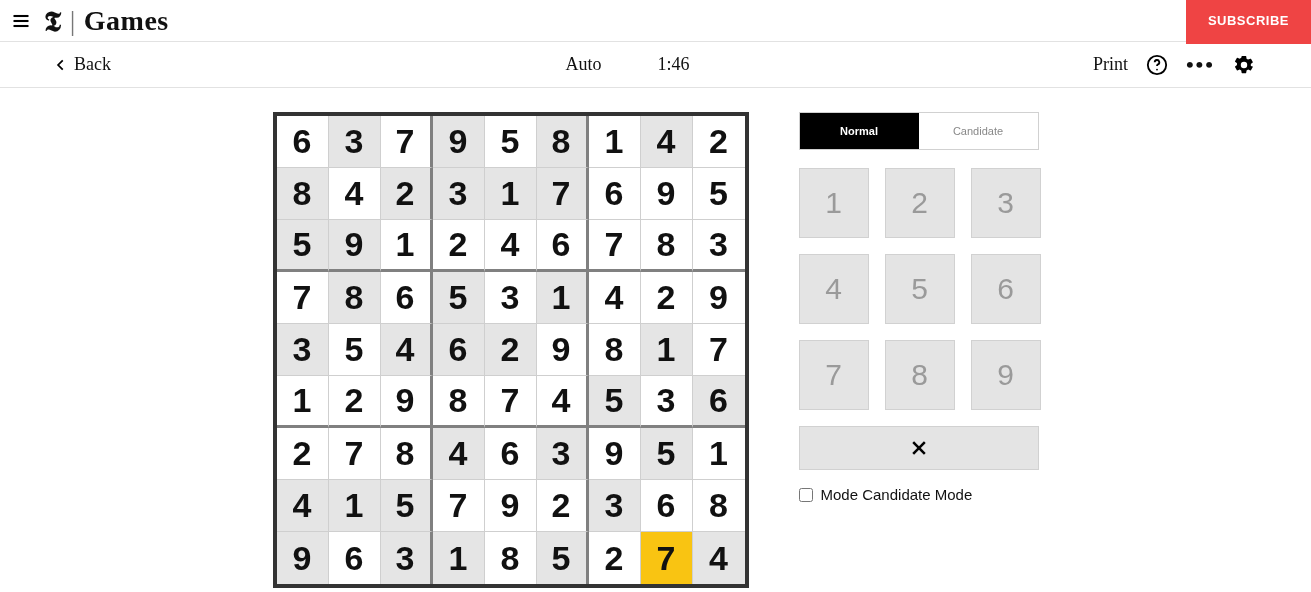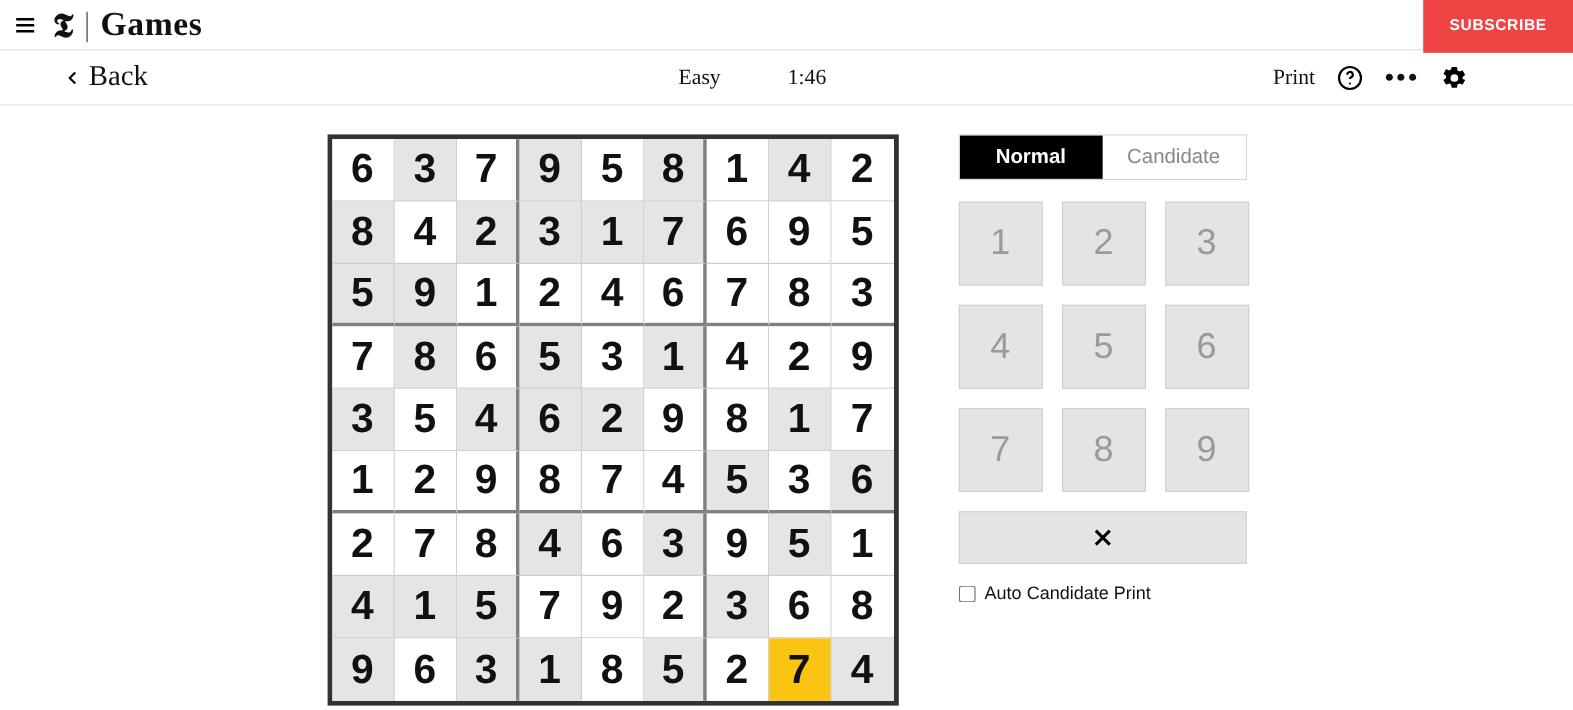--- a/index.html
+++ b/index.html
@@ -57,29 +57,29 @@
     height:42px;padding:0 26px;font-weight:700;font-size:13px;letter-spacing:.5px;cursor:pointer;
   }
   
   .toolbar{
     display:flex;align-items:center;height:46px;
     border-bottom:1px solid var(--line-light);
     padding:0 0 0 54px;
     font-family:Georgia,"Times New Roman",serif;
   }
   .back{
-    display:flex;align-items:center;gap:6px;font-size:24px;cursor:pointer;
+    display:flex;align-items:center;gap:6px;font-size:18px;cursor:pointer;
   }
   .back svg{width:14px;height:14px;}
   .center-info{
     position:absolute;left:50%;transform:translateX(-90px);
     display:flex;gap:56px;font-size:18px;
   }
   .tool-right{
-    margin-left:auto;display:flex;gap:18px;padding-right:88px;
+    margin-left:auto;display:flex;gap:18px;padding-right:56px;
   }
   .tool-right .print{font-size:18px;cursor:pointer;}
   .icon-btn{width:22px;height:22px;display:flex;align-items:center;justify-content:center;cursor:pointer;}
   .icon-btn svg{width:22px;height:22px;}
   .dots{font-size:22px;letter-spacing:2px;line-height:1;cursor:pointer;font-weight:900;}
   
   .play{
     display:flex;gap:50px;justify-content:center;padding:24px 60px 40px 60px;
   }
   .board-wrap{position:relative;}
@@ -104,21 +104,21 @@
   .cell[data-col="2"],.cell[data-col="5"]{border-right:3px solid var(--grid-line-heavy);}
   .cell[data-row="2"],.cell[data-row="5"]{border-bottom:3px solid var(--grid-line-heavy);}
   .cell[data-col="8"]{border-right:none;}
   .cell[data-row="8"]{border-bottom:none;}
   
   .panel{width:240px;}
   .mode-toggle{
     display:flex;border:1px solid var(--numpad-border);height:38px;margin-bottom:18px;
   }
   .mode-toggle button{
-    flex:1;border:none;background:#fff;color:#888;font-size:17px;cursor:pointer;
+    flex:1;border:none;background:#fff;color:#888;font-size:11px;cursor:pointer;
     font-family:-apple-system,Helvetica,Arial,sans-serif;
   }
   .mode-toggle button.active{background:#000;color:#fff;font-weight:600;}
   .numpad{
     display:grid;grid-template-columns:repeat(3,70px);grid-template-rows:repeat(3,70px);
     gap:16px;margin-bottom:16px;
   }
   .numkey{
     background:var(--numpad-bg);border:1px solid var(--numpad-border);
     color:var(--numpad-txt);font-size:30px;font-weight:400;
@@ -157,21 +157,21 @@
 </div>
 
 <div class="toolbar" style="position:relative;">
   <div class="back">
     <svg viewBox="0 0 24 24" fill="none" stroke="#000" stroke-width="3">
       <polyline points="15 4 7 12 15 20"></polyline>
     </svg>
     <span>Back</span>
   </div>
   <div class="center-info">
-    <span>Easy</span>
+    <span>Auto</span>
     <span>1:46</span>
   </div>
   <div class="tool-right">
     <span class="print">Print</span>
     <span class="icon-btn">
       <svg viewBox="0 0 24 24" fill="none" stroke="#000" stroke-width="2">
         <circle cx="12" cy="12" r="10"></circle>
         <path d="M9.5 9a2.5 2.5 0 1 1 3.5 2.3c-.9.4-1 .9-1 1.7"></path>
         <circle cx="12" cy="17" r="1" fill="#000" stroke="none"></circle>
       </svg>
@@ -289,16 +289,16 @@
         <div class="numkey">9</div>
       </div>
     <div class="erase">
       <svg viewBox="0 0 24 24" fill="none" stroke="#000" stroke-width="3">
         <line x1="5" y1="5" x2="19" y2="19"></line>
         <line x1="19" y1="5" x2="5" y2="19"></line>
       </svg>
     </div>
     <label class="autocand">
       <input type="checkbox" style="">
-      <span>Auto Candidate Print</span>
+      <span>Mode Candidate Mode</span>
     </label>
   </div>
 </div>
 
 </body></html>

